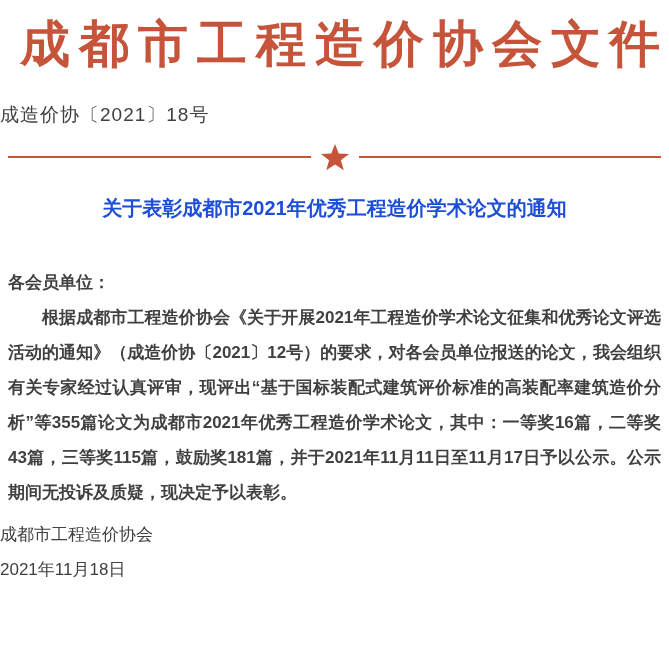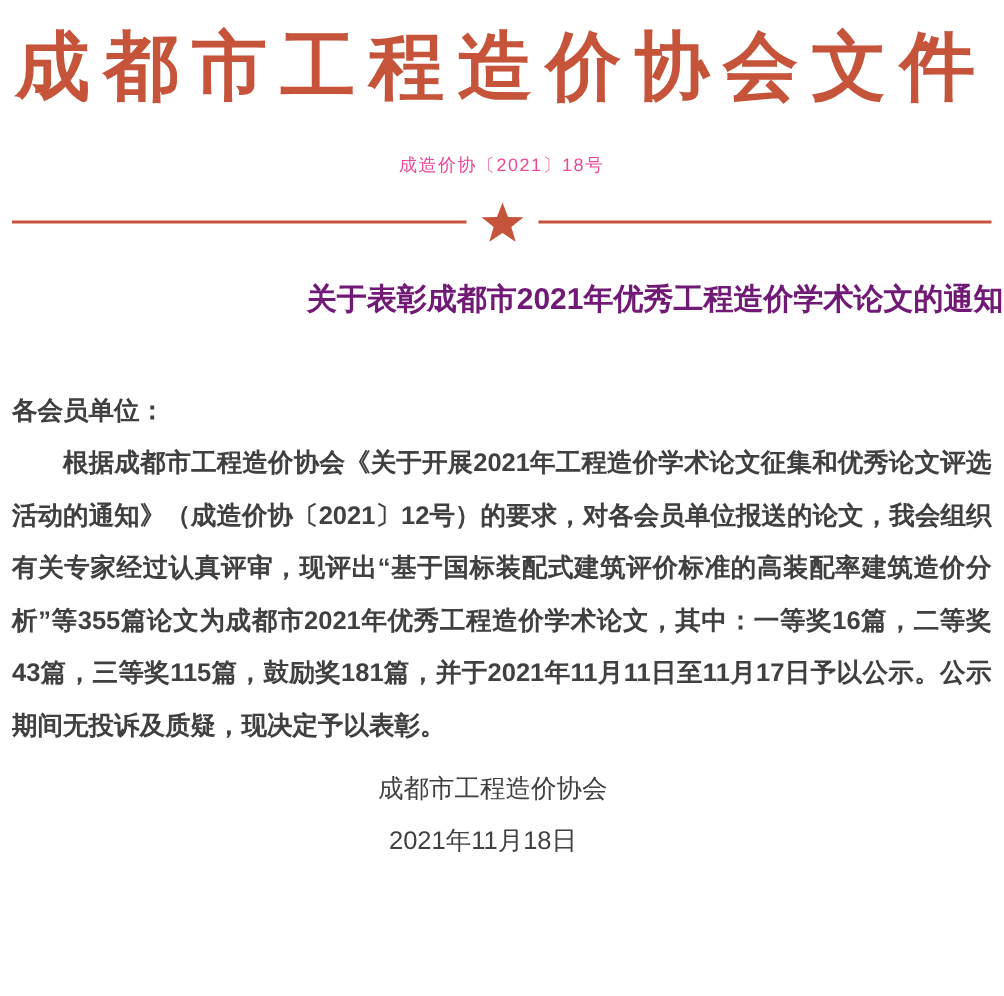--- a/index.html
+++ b/index.html
@@ -16,35 +16,35 @@
   }
   .page {
     width: 669px;
     height: 664px;
     position: relative;
     background: #ffffff;
   }
   
   .org-title {
     padding-top: 13px;
-    text-align: center;
+    text-align: right;
     font-family: "Liberation Serif", "DejaVu Serif", serif;
     font-weight: 700;
     font-size: 50px;
     line-height: 62px;
     letter-spacing: 9px;
     color: #c5543a;
     white-space: nowrap;
   }
   
   .doc-number {
     margin-top: 27px;
-    text-align: center;
-    font-size: 12px;
-    color: #ec4899;
+    text-align: left;
+    font-size: 19px;
+    color: #404040;
     letter-spacing: 1px;
   }
   
   .rule-row {
     display: flex;
     align-items: center;
     margin: 15px 8px 0 8px;
     height: 28px;
   }
   .rule-seg {
@@ -54,24 +54,24 @@
   }
   .rule-star {
     margin: 0 9px;
     width: 30px;
     height: 28px;
     display: block;
   }
   
   .notice-title {
     margin-top: 24px;
-    text-align: right;
+    text-align: center;
     font-weight: 700;
     font-size: 20px;
-    color: #701a75;
+    color: #1d4ed8;
   }
   
   .body-block {
     margin: 0 8px;
     font-size: 17px;
     line-height: 35px;
     color: #404040;
     font-weight: bold;
   }
   .salutation {
@@ -80,21 +80,21 @@
   .main-paragraph {
     margin: 0;
     text-indent: 2em;
     text-align: justify;
   }
   .attachment-line {
     margin: 35px 0 0 0;
   }
   .sign-block {
     margin-top: 7px;
-    text-align: center;
+    text-align: left;
     font-size: 17px;
     line-height: 35px;
     color: #404040;
   }
   .sign-org { padding-right: 12px; }
   .sign-date { padding-right: 25px; }
   
   .stray-mark {
     position: absolute;
     left: 607px;

